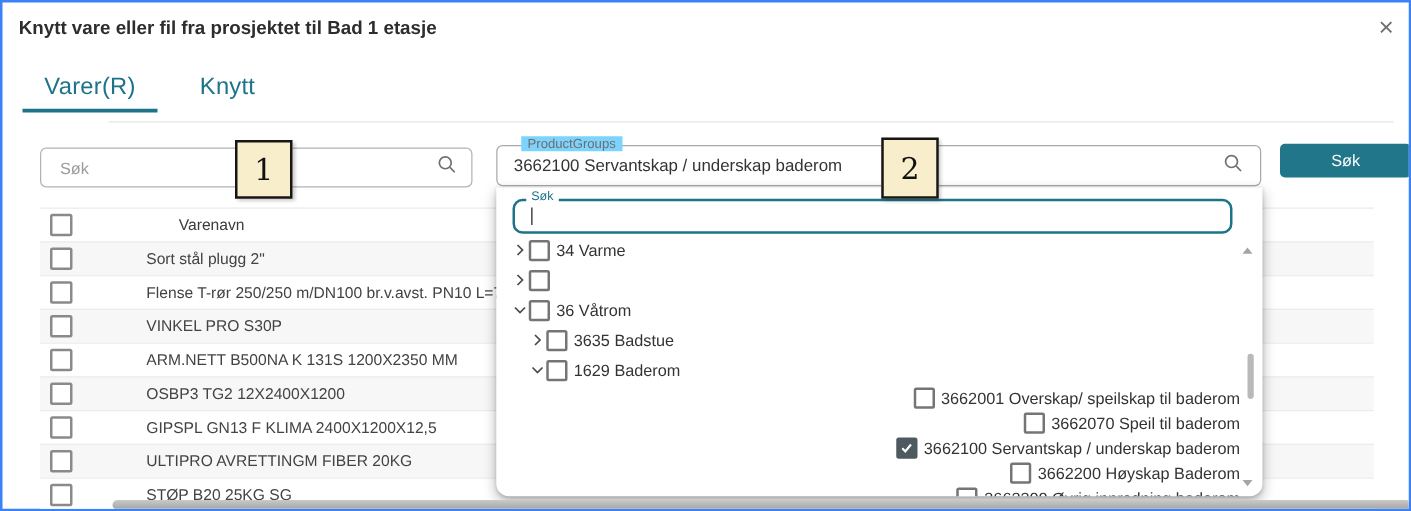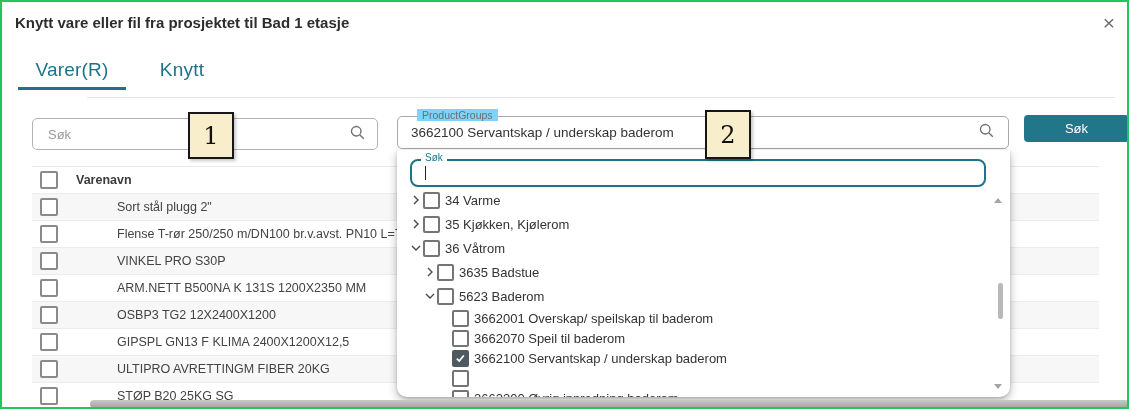--- a/index.html
+++ b/index.html
@@ -1,16 +1,16 @@
 <!DOCTYPE html>
 <html><head>
 <meta charset="utf-8">
 <style>
   html,body{margin:0;padding:0;background:#fff;font-family:"Liberation Sans",sans-serif;}
-  .stage{position:relative;width:1129px;height:409px;box-sizing:border-box;border:2px solid #22c55e;background:#fff;overflow:hidden;}
+  .stage{position:relative;width:1129px;height:409px;box-sizing:border-box;border:2px solid #3b82f6;background:#fff;overflow:hidden;}
   .abs{position:absolute;}
 
   
   .dlg-title{left:13px;top:12px;font-size:15px;font-weight:bold;color:#2d2d2d;}
   .close-x{left:1094px;top:8px;width:26px;height:26px;font-size:21px;color:#6f6f6f;display:flex;align-items:center;justify-content:center;cursor:pointer;}
 
   
   .tab{top:50px;height:36px;display:flex;align-items:center;justify-content:center;font-size:19px;color:#1e7388;letter-spacing:.2px;cursor:pointer;}
   .tab1{left:16px;width:108px;}
   .tab2{left:140px;width:80px;}
@@ -28,42 +28,42 @@
   .pg-label{left:415px;top:107px;background:#7dd3fc;padding:0 5px;font-size:10.5px;color:#6e6e6e;}
   .pg-value{margin-left:13px;font-size:13.5px;color:#333;flex:1;white-space:nowrap;overflow:hidden;}
   .pg-field .mag{margin-right:13px;flex:0 0 auto;}
 
   
   .sok-btn{left:1022px;top:113px;width:105px;height:27px;background:#21768a;border-radius:4px;color:#fff;font-size:13px;display:flex;align-items:center;justify-content:center;cursor:pointer;}
 
   
   .table{left:30px;top:164px;width:1067px;z-index:1;}
   .thead{height:26px;border-top:1px solid #eaeaea;display:flex;align-items:center;background:#fff;}
-  .thead .th{margin-left:44px;font-size:12.5px;font-weight:bold;color:#3c3c3c;}
+  .thead .th{margin-left:111px;font-size:12.5px;font-weight:normal;color:#3c3c3c;}
   .trow{height:26px;display:flex;align-items:center;border-top:1px solid #ececec;background:#fff;}
   .trow.alt{background:#f7f7f7;}
   .trow .cell{margin-left:85px;font-size:12.5px;color:#434343;white-space:nowrap;overflow:hidden;}
   .cb{position:absolute;left:8px;width:14px;height:14px;border:2px solid #8a8a8a;border-radius:2px;background:#fff;box-sizing:content-box;}
   .rowwrap{position:relative;}
 
   
   .panel{left:395px;top:148px;width:613px;height:247px;background:#fff;z-index:5;border-radius:0 0 10px 10px;box-shadow:0 4px 10px rgba(0,0,0,.28),0 1px 3px rgba(0,0,0,.15);overflow:hidden;}
   .tree-search{position:absolute;left:13px;top:9px;right:24px;height:24px;border:2px solid #1d7488;border-radius:8px;background:#fff;}
   .tree-search-label{position:absolute;left:24px;top:2px;background:#fff;padding:0 4px;font-size:10px;color:#1d7488;}
   .caret{position:absolute;left:13px;top:5px;width:1px;height:14px;background:#222;}
   .tree{position:absolute;left:0;top:38px;right:18px;}
   .titem{display:flex;align-items:center;font-size:13px;color:#333;cursor:pointer;}
   .titem.parent{height:24px;text-align:right;}
   .titem.leaf{height:20px;}
   .titem .chev{width:14px;display:flex;align-items:center;justify-content:center;flex:0 0 auto;}
   .titem .tcb{width:13px;height:13px;border:2px solid #757575;border-radius:2px;background:#fff;flex:0 0 auto;margin-right:5px;box-sizing:content-box;display:flex;align-items:center;justify-content:center;}
   .titem .tcb.checked{background:#4e5a60;border-color:#4e5a60;}
   .ind0{padding-left:12px;}
   .ind1{padding-left:26px;}
-  .ind2{padding-left:55px;}
+  .ind2{padding-left:55px;justify-content:flex-end;}
   
   .scroll-up{position:absolute;right:8px;top:48px;width:0;height:0;border-left:4px solid transparent;border-right:4px solid transparent;border-bottom:5px solid #a5a5a5;}
   .scroll-down{position:absolute;right:8px;bottom:8px;width:0;height:0;border-left:4px solid transparent;border-right:4px solid transparent;border-top:5px solid #a5a5a5;}
   .scroll-thumb{position:absolute;right:7px;top:133px;width:5px;height:36px;border-radius:3px;background:#b9b9b9;}
 
   
   .som{border:2px solid #161616;background:#f9eecb;display:flex;align-items:center;justify-content:center;font-family:"DejaVu Serif",serif;font-size:24px;color:#111;box-shadow:2px 2px 3px rgba(0,0,0,.22);z-index:8;}
   .som1{left:186px;top:110px;width:42px;height:43px;}
   .som2{left:703px;top:108px;width:42px;height:45px;}
 
@@ -161,21 +161,20 @@
         <span class="tcb"></span>
         <span>34 Varme</span>
       </div>
       <div class="titem parent ind0">
         <span class="chev">
             <svg width="10" height="10" viewBox="0 0 10 10">
               <path d="M3 1l4 4-4 4" stroke="#4a4a4a" stroke-width="1.4" fill="none"></path>
             </svg>
           </span>
         <span class="tcb"></span>
-        <span>35 Kjøkken, Kjølerom</span>
       </div>
       <div class="titem parent ind0">
         <span class="chev">
             <svg width="10" height="10" viewBox="0 0 10 10">
               <path d="M1 3l4 4 4-4" stroke="#4a4a4a" stroke-width="1.4" fill="none"></path>
             </svg>
           </span>
         <span class="tcb"></span>
         <span>36 Våtrom</span>
       </div>
@@ -188,40 +187,41 @@
         <span class="tcb"></span>
         <span>3635 Badstue</span>
       </div>
       <div class="titem parent ind1">
         <span class="chev">
             <svg width="10" height="10" viewBox="0 0 10 10">
               <path d="M1 3l4 4 4-4" stroke="#4a4a4a" stroke-width="1.4" fill="none"></path>
             </svg>
           </span>
         <span class="tcb"></span>
-        <span>5623 Baderom</span>
+        <span>1629 Baderom</span>
       </div>
       <div class="titem leaf ind2">
         <span class="tcb"></span>
         <span>3662001 Overskap/ speilskap til baderom</span>
       </div>
       <div class="titem leaf ind2">
         <span class="tcb"></span>
         <span>3662070 Speil til baderom</span>
       </div>
       <div class="titem leaf ind2">
         <span class="tcb checked">
             <svg width="11" height="11" viewBox="0 0 12 12">
               <path d="M2 6.2l2.6 2.6 5-6" stroke="#fff" stroke-width="1.9" fill="none"></path>
             </svg>
           </span>
         <span>3662100 Servantskap / underskap baderom</span>
       </div>
       <div class="titem leaf ind2">
         <span class="tcb"></span>
+        <span>3662200 Høyskap Baderom</span>
       </div>
       <div class="titem leaf ind2">
         <span class="tcb"></span>
         <span>3662300 Øvrig innredning baderom</span>
       </div>
     </div>
 
     <div class="scroll-up"></div>
     <div class="scroll-thumb"></div>
     <div class="scroll-down"></div>

